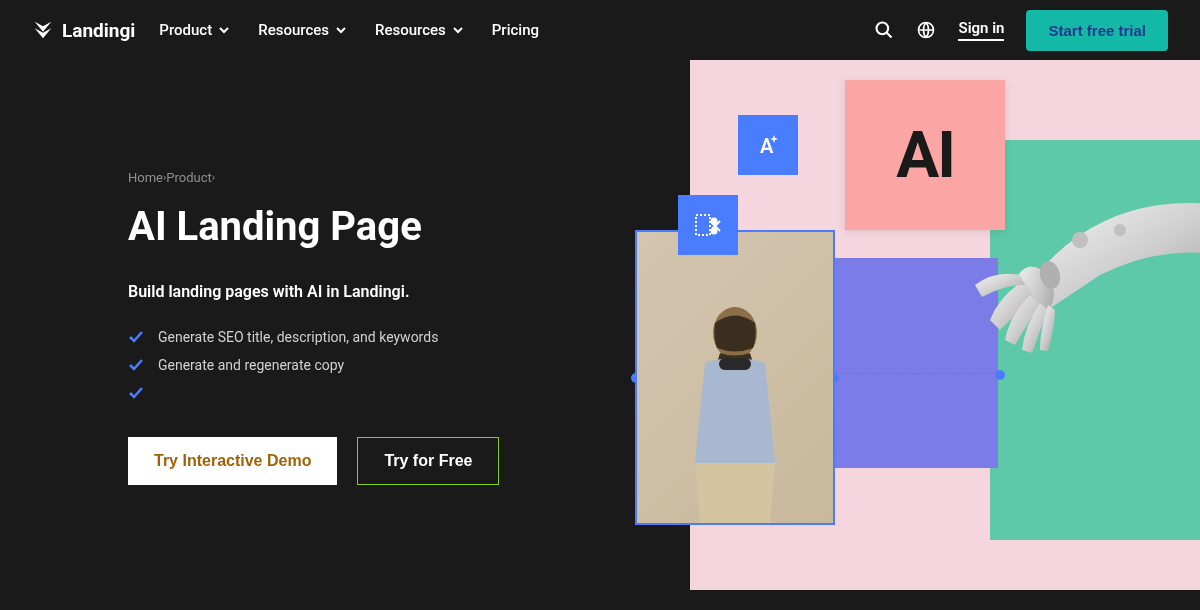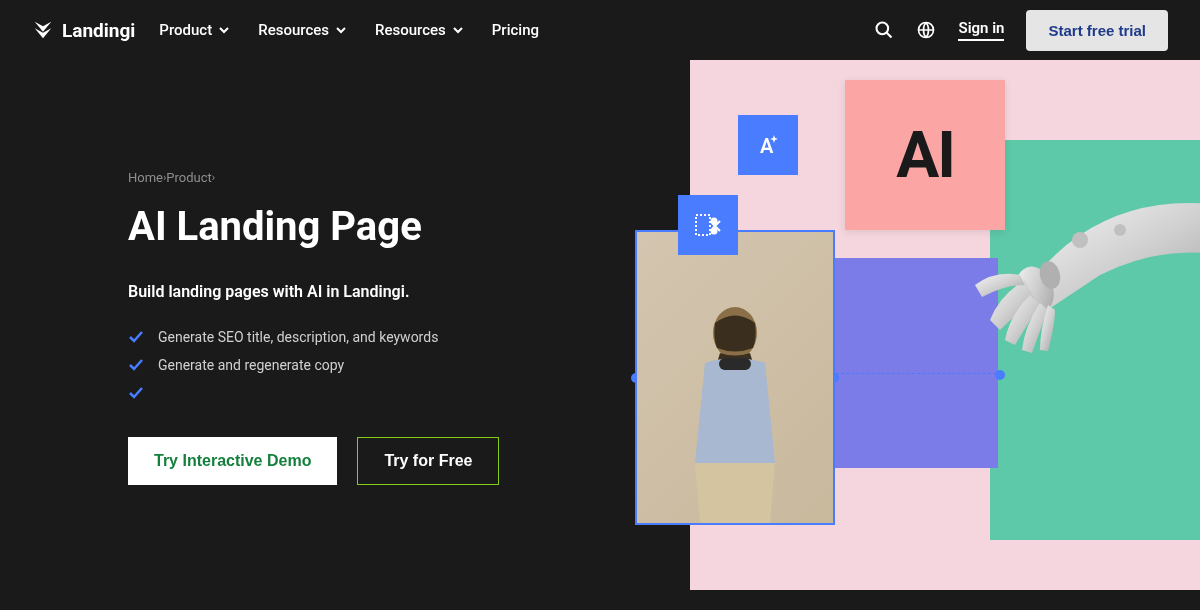--- a/index.html
+++ b/index.html
@@ -81,21 +81,21 @@
     .signin {
       font-size: 15px;
       font-weight: 600;
       color: #fff;
       cursor: pointer;
       border-bottom: 2px solid #fff;
       padding-bottom: 2px;
     }
     
     .cta-button {
-      background: #e5e5e5;
+      background: #14b8a6;
       color: #1e3a8a;
       font-size: 15px;
       font-weight: 600;
       padding: 12px 22px;
       border-radius: 4px;
       cursor: pointer;
       border: none;
     }
     
     
@@ -158,21 +158,21 @@
       flex-shrink: 0;
     }
     
     .cta-row {
       display: flex;
       gap: 20px;
     }
     
     .btn-primary {
       background: #fff;
-      color: #15803d;
+      color: #a16207;
       font-size: 16px;
       font-weight: 700;
       padding: 14px 26px;
       border: none;
       cursor: pointer;
     }
     
     .btn-secondary {
       background: transparent;
       color: #fff;

